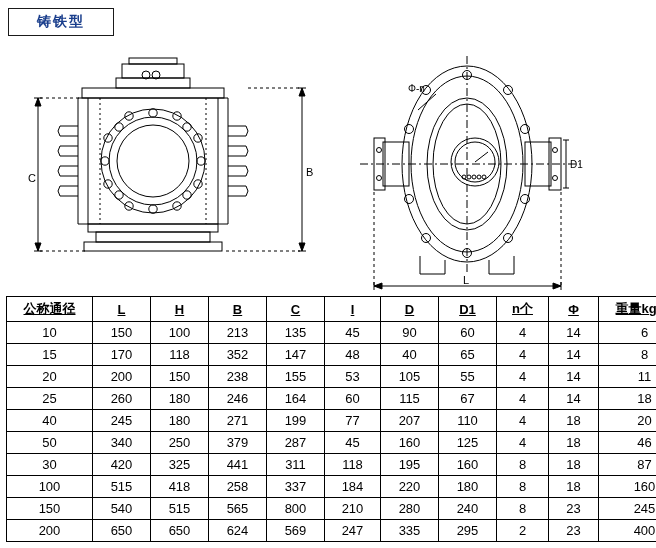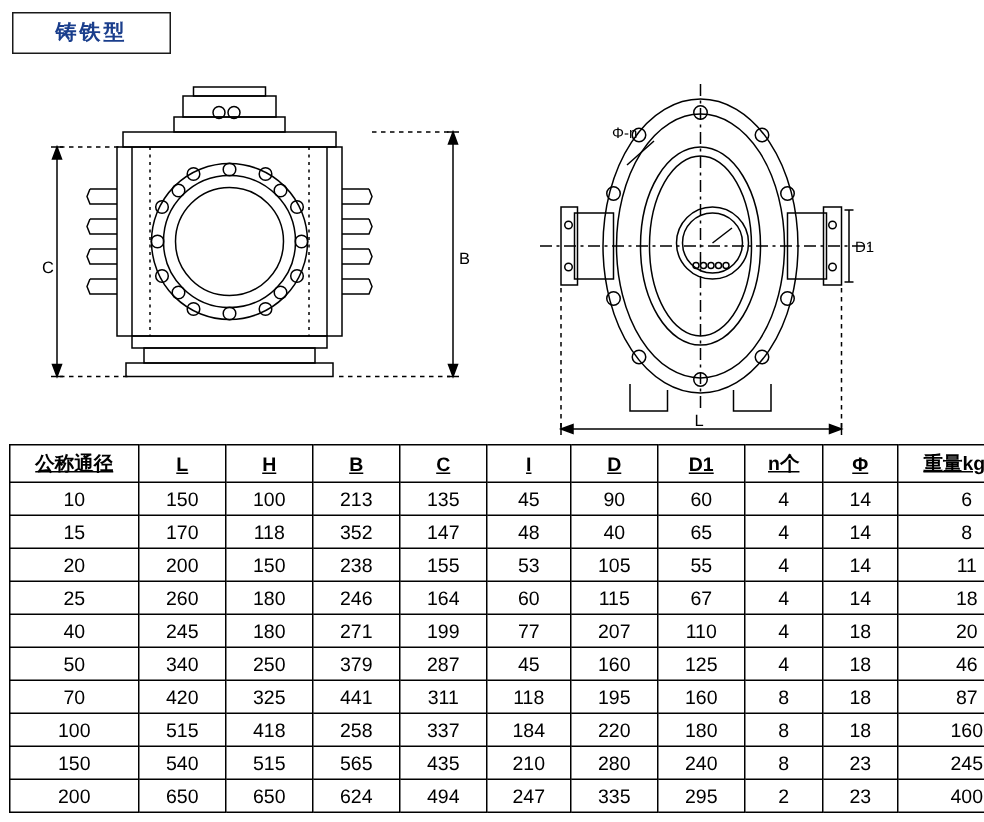--- a/index.html
+++ b/index.html
@@ -360,21 +360,21 @@
           <td>379</td>
           <td>287</td>
           <td>45</td>
           <td>160</td>
           <td>125</td>
           <td>4</td>
           <td>18</td>
           <td>46</td>
         </tr>
         <tr>
-          <td>70</td>
+          <td>30</td>
           <td>420</td>
           <td>325</td>
           <td>441</td>
           <td>311</td>
           <td>118</td>
           <td>195</td>
           <td>160</td>
           <td>8</td>
           <td>18</td>
           <td>87</td>
@@ -390,34 +390,34 @@
           <td>180</td>
           <td>8</td>
           <td>18</td>
           <td>160</td>
         </tr>
         <tr>
           <td>150</td>
           <td>540</td>
           <td>515</td>
           <td>565</td>
-          <td>435</td>
+          <td>800</td>
           <td>210</td>
           <td>280</td>
           <td>240</td>
           <td>8</td>
           <td>23</td>
           <td>245</td>
         </tr>
         <tr>
           <td>200</td>
           <td>650</td>
           <td>650</td>
           <td>624</td>
-          <td>494</td>
+          <td>569</td>
           <td>247</td>
           <td>335</td>
           <td>295</td>
           <td>2</td>
           <td>23</td>
           <td>400</td>
         </tr>
       </tbody>
     </table>
   </div>

